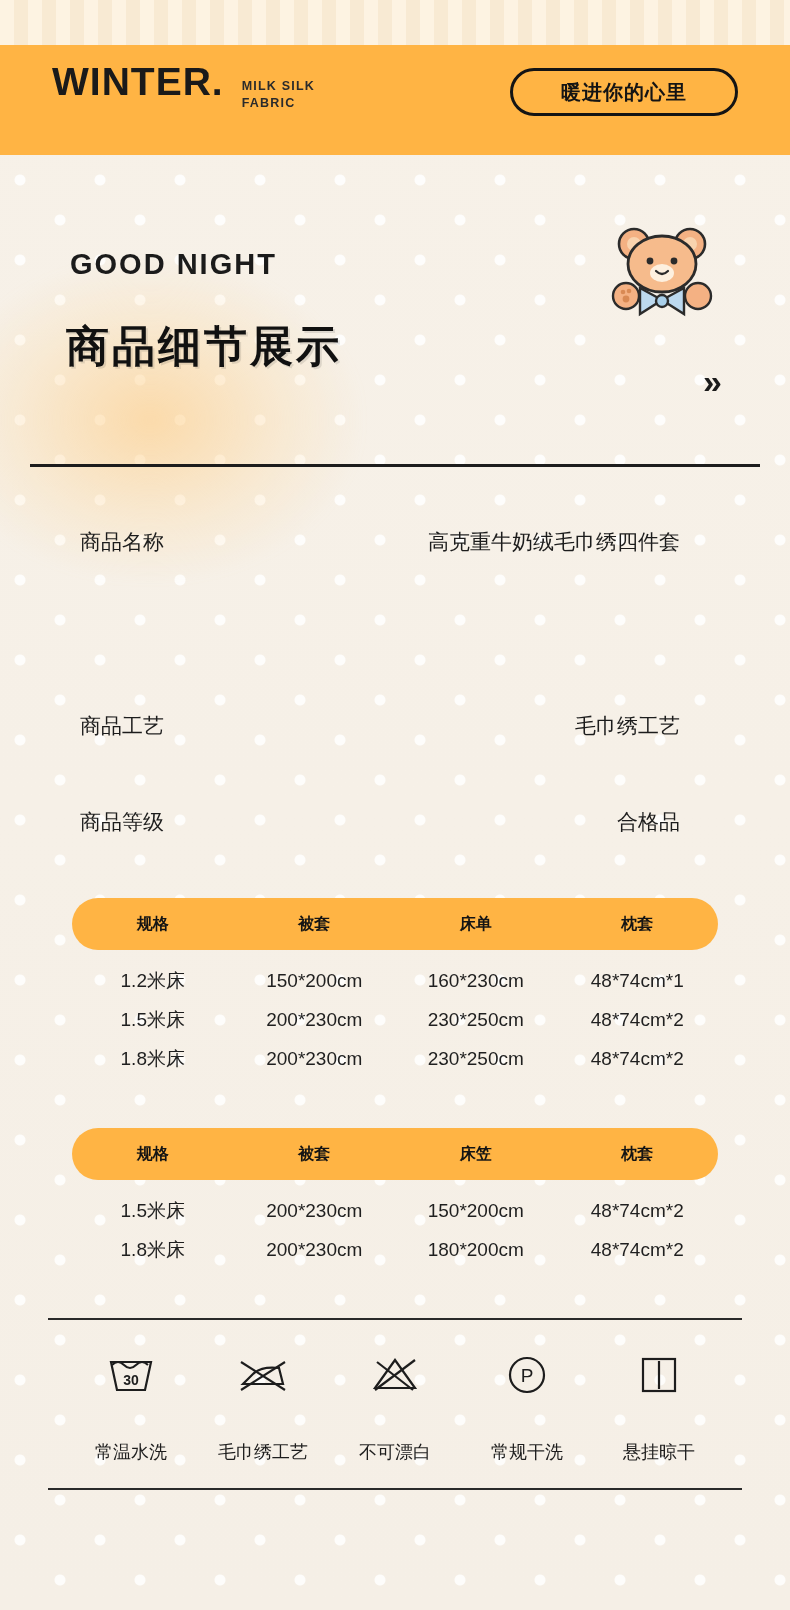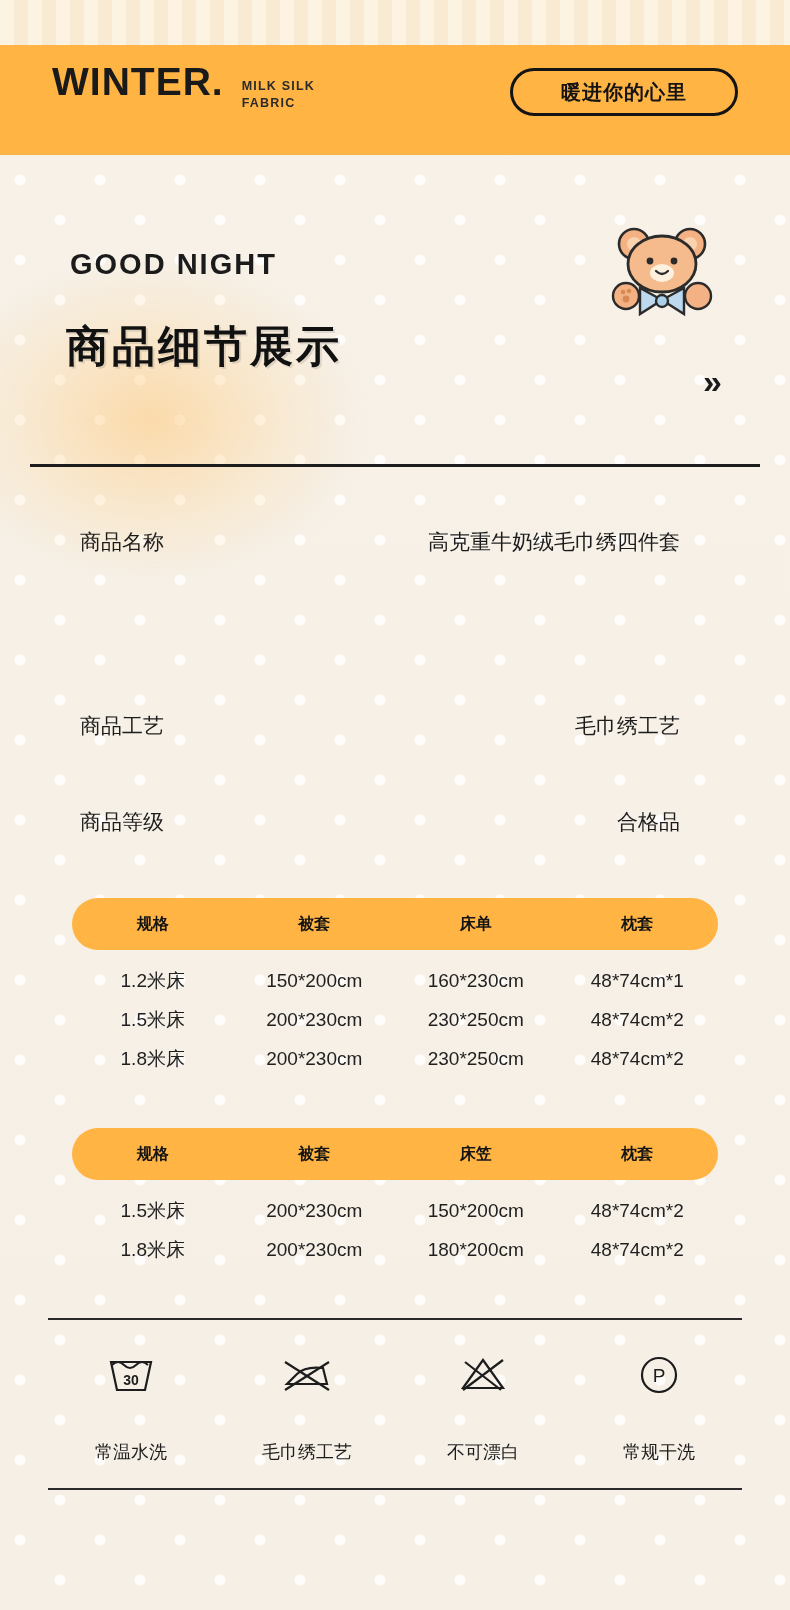--- a/index.html
+++ b/index.html
@@ -381,18 +381,27 @@
     <div class="care-item">
       <div class="care-ico">
         <svg viewBox="0 0 56 50" width="56" height="50" aria-hidden="true">
           <circle cx="28" cy="27" r="17" fill="none" stroke="#1d1d1d" stroke-width="2.2"></circle>
           <text x="28" y="34" font-family="Liberation Sans, sans-serif" font-size="19" text-anchor="middle" fill="#1d1d1d">P</text>
         </svg>
       </div>
       <div class="care-lbl">常规干洗</div>
     </div>
 
+    <div class="care-item">
+      <div class="care-ico">
+        <svg viewBox="0 0 56 50" width="56" height="50" aria-hidden="true">
+          <rect x="12" y="11" width="32" height="32" fill="none" stroke="#1d1d1d" stroke-width="2.2"></rect>
+          <line x1="28" y1="13" x2="28" y2="41" stroke="#1d1d1d" stroke-width="2.2"></line>
+        </svg>
+      </div>
+      <div class="care-lbl">悬挂晾干</div>
+    </div>
 
   </div>
 
   <div class="rule thin" style="left:48px;width:694px;top:1488px;"></div>
 
 </div>
 
 </body></html>

